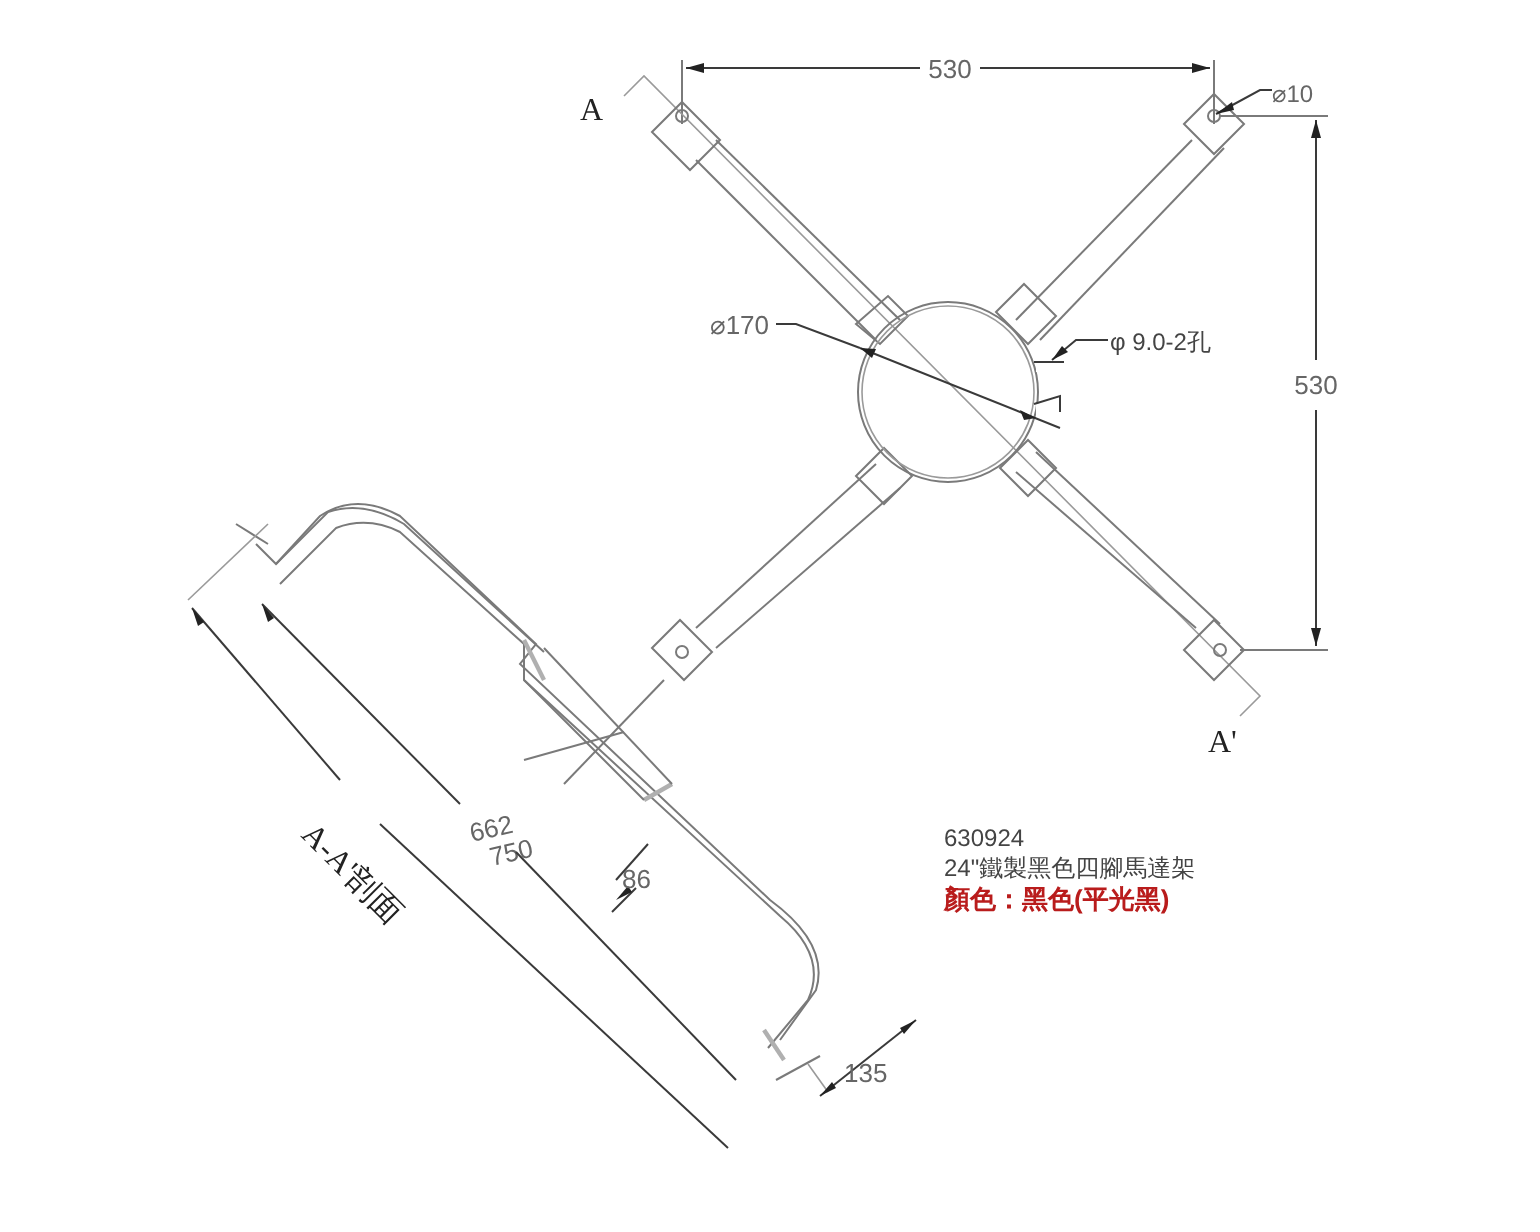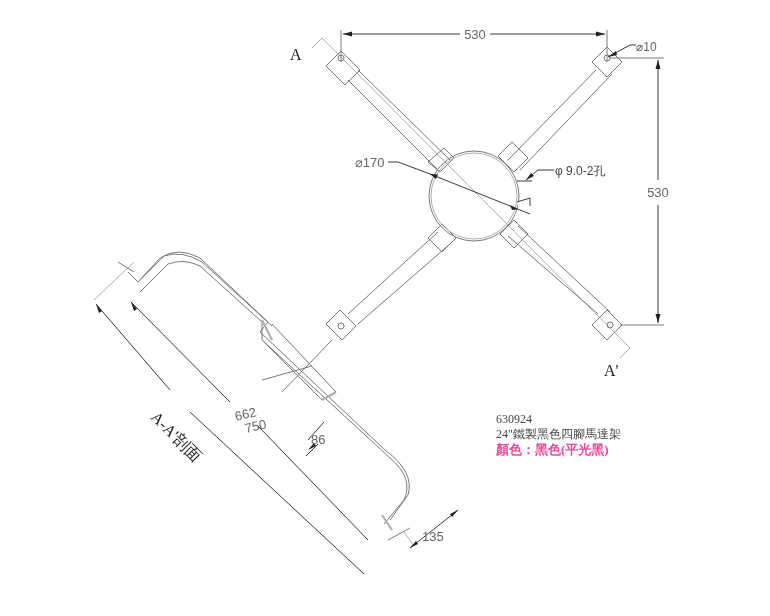--- a/index.html
+++ b/index.html
@@ -4,22 +4,22 @@
   <style>
     html, body { margin: 0; padding: 0; background: #ffffff; }
     body { width: 770px; height: 616px; position: relative; overflow: hidden; font-family: "Liberation Sans", sans-serif; }
     svg { position: absolute; left: 0; top: 0; }
     .ln { stroke: #7a7a7a; stroke-width: 1; fill: none; }
     .dk { stroke: #3a3a3a; stroke-width: 1; fill: none; }
     .th { stroke: #9a9a9a; stroke-width: 0.8; fill: none; }
     .gr { stroke: #b0b0b0; stroke-width: 2.2; fill: none; }
     .dim { font-family: "Liberation Sans", sans-serif; font-size: 13px; fill: #666; }
     .lbl { font-family: "Liberation Serif", serif; font-size: 16px; fill: #222; }
-    .note { position: absolute; left: 496px; top: 412px; font-family: Liberation Serif, serif; color: #444; font-size: 12px; line-height: 15px; }
-    .note .bold { font-weight: bold; color: #ec4899; font-size: 13px; }
+    .note { position: absolute; left: 472px; top: 412px; font-family: Liberation Sans, sans-serif; color: #444; font-size: 12px; line-height: 15px; }
+    .note .bold { font-weight: bold; color: #b91c1c; font-size: 13px; }
   </style>
 </head>
 <body>
 
 <svg width="770" height="616" viewBox="0 0 770 616">
 
   <g>
 
     <line class="ln" x1="341" y1="30" x2="341" y2="62"></line>
     <line class="ln" x1="607" y1="30" x2="607" y2="62"></line>

